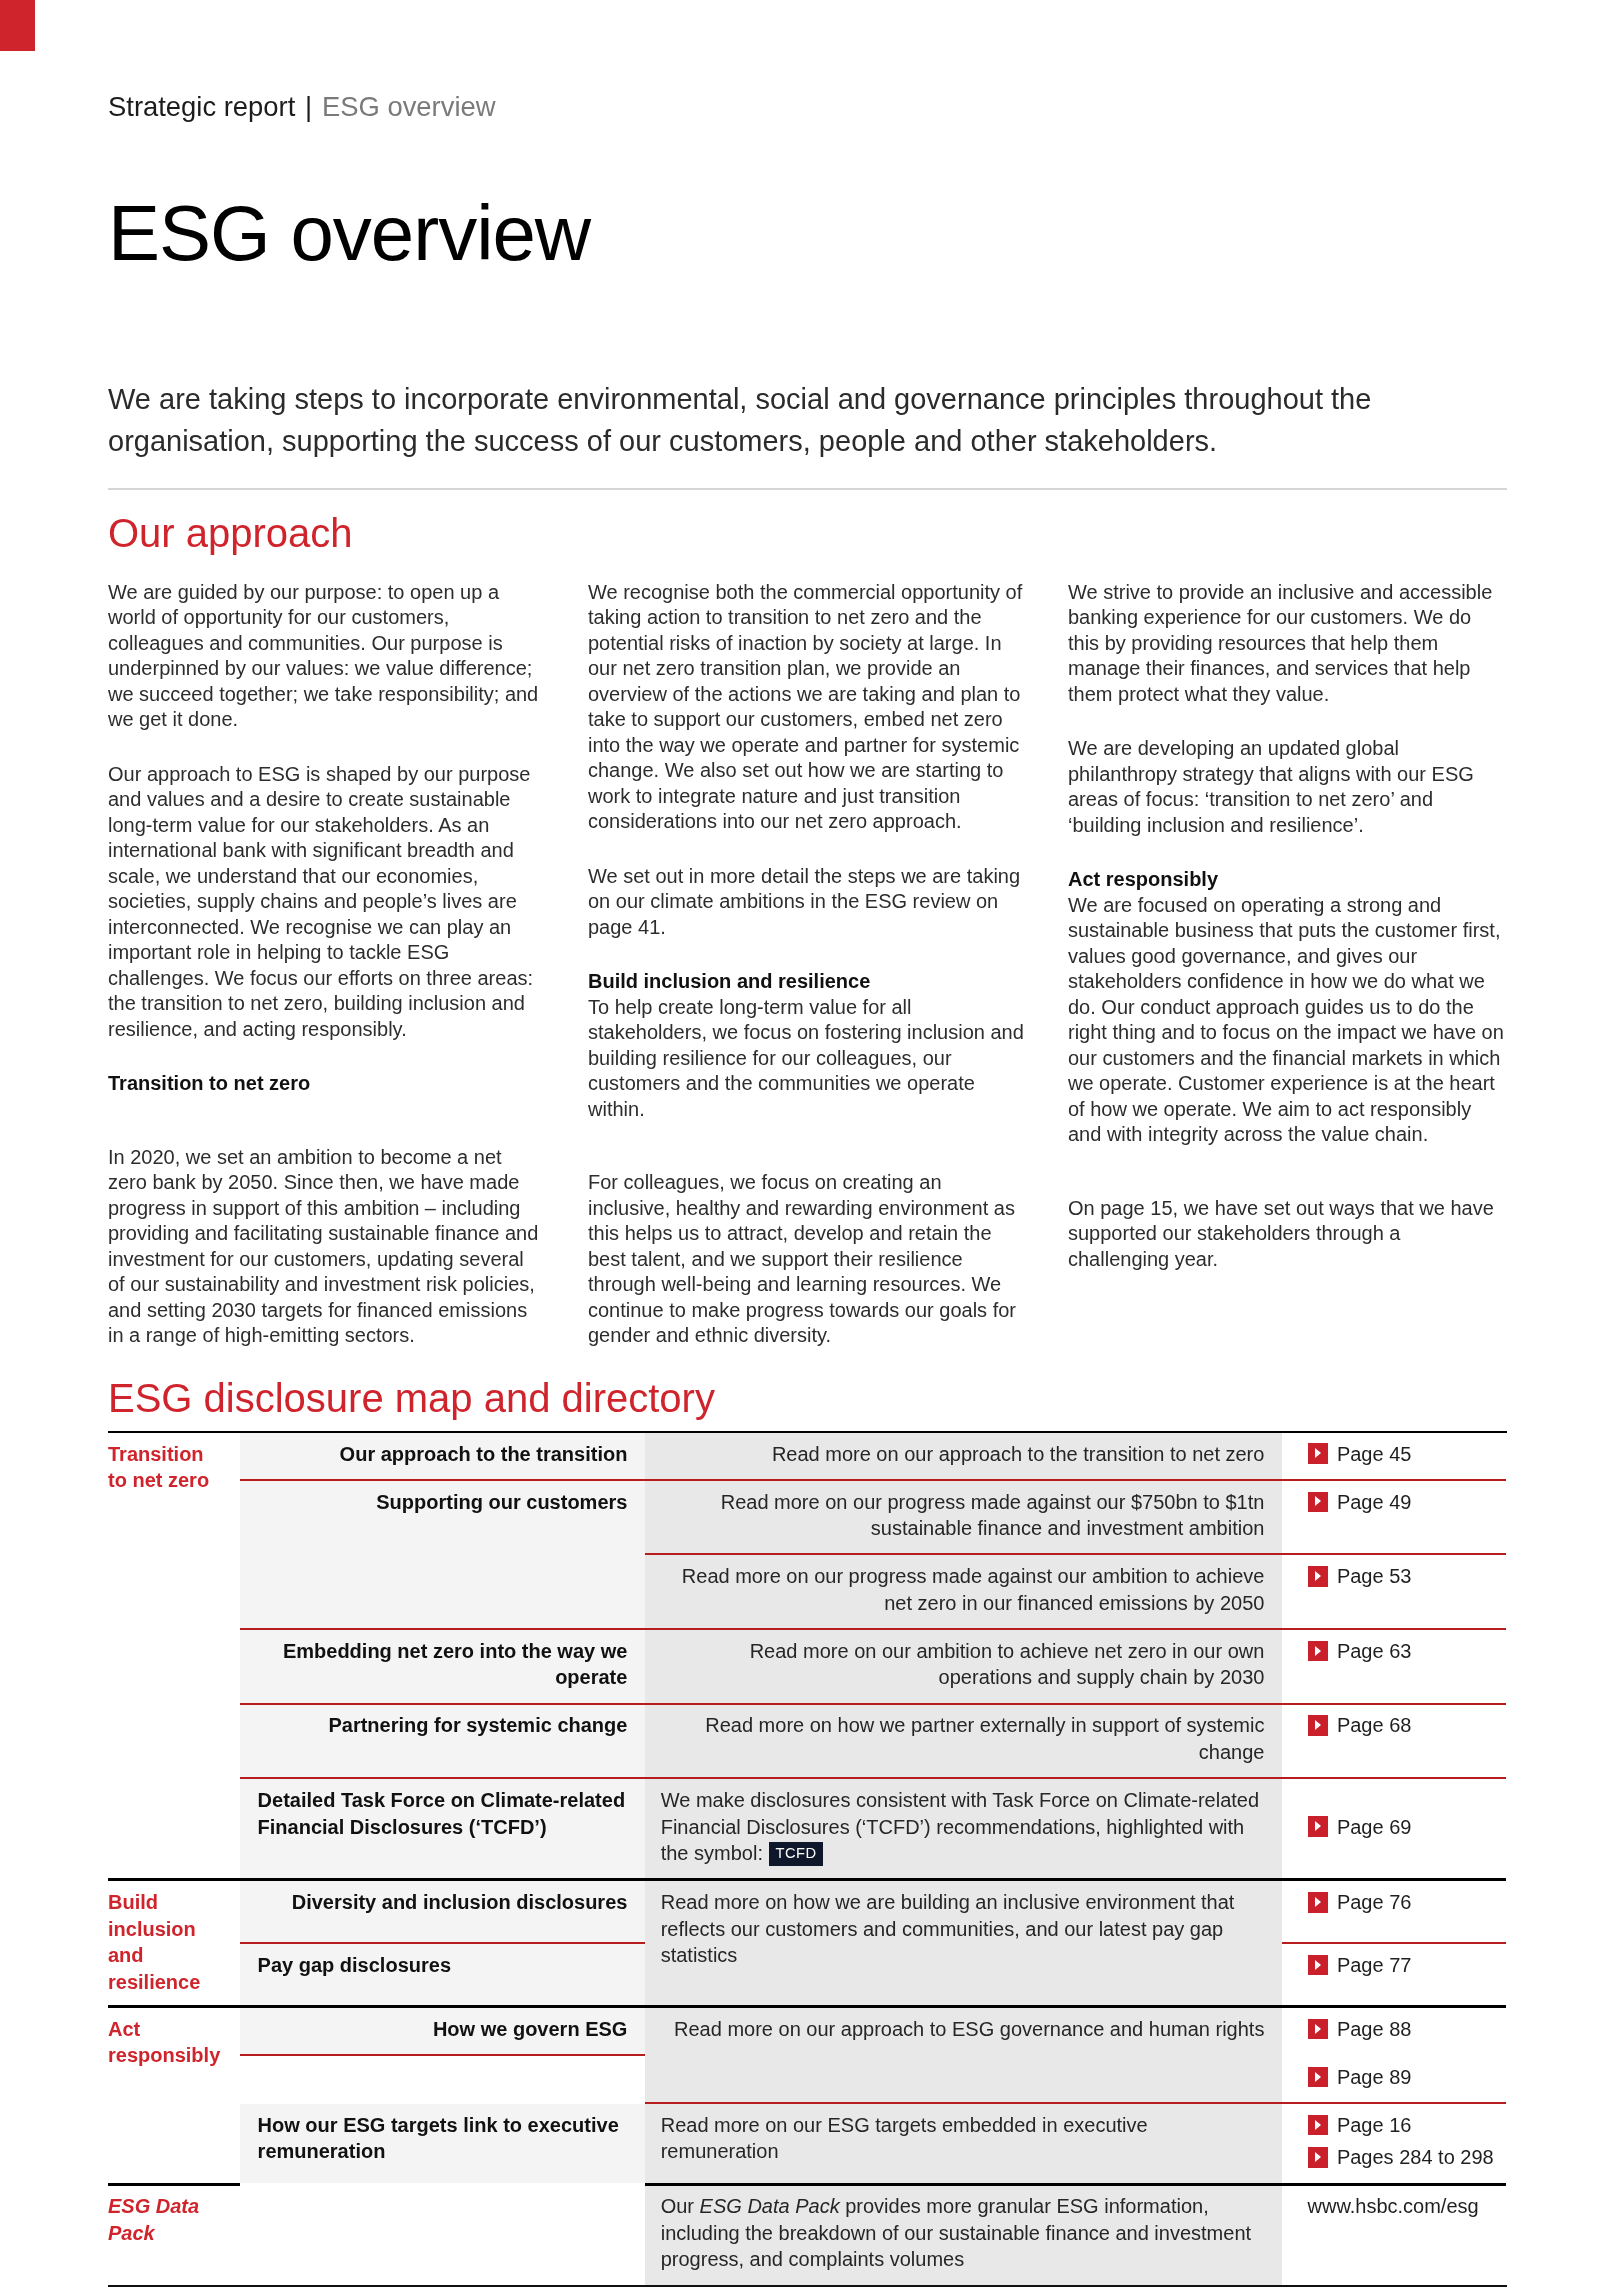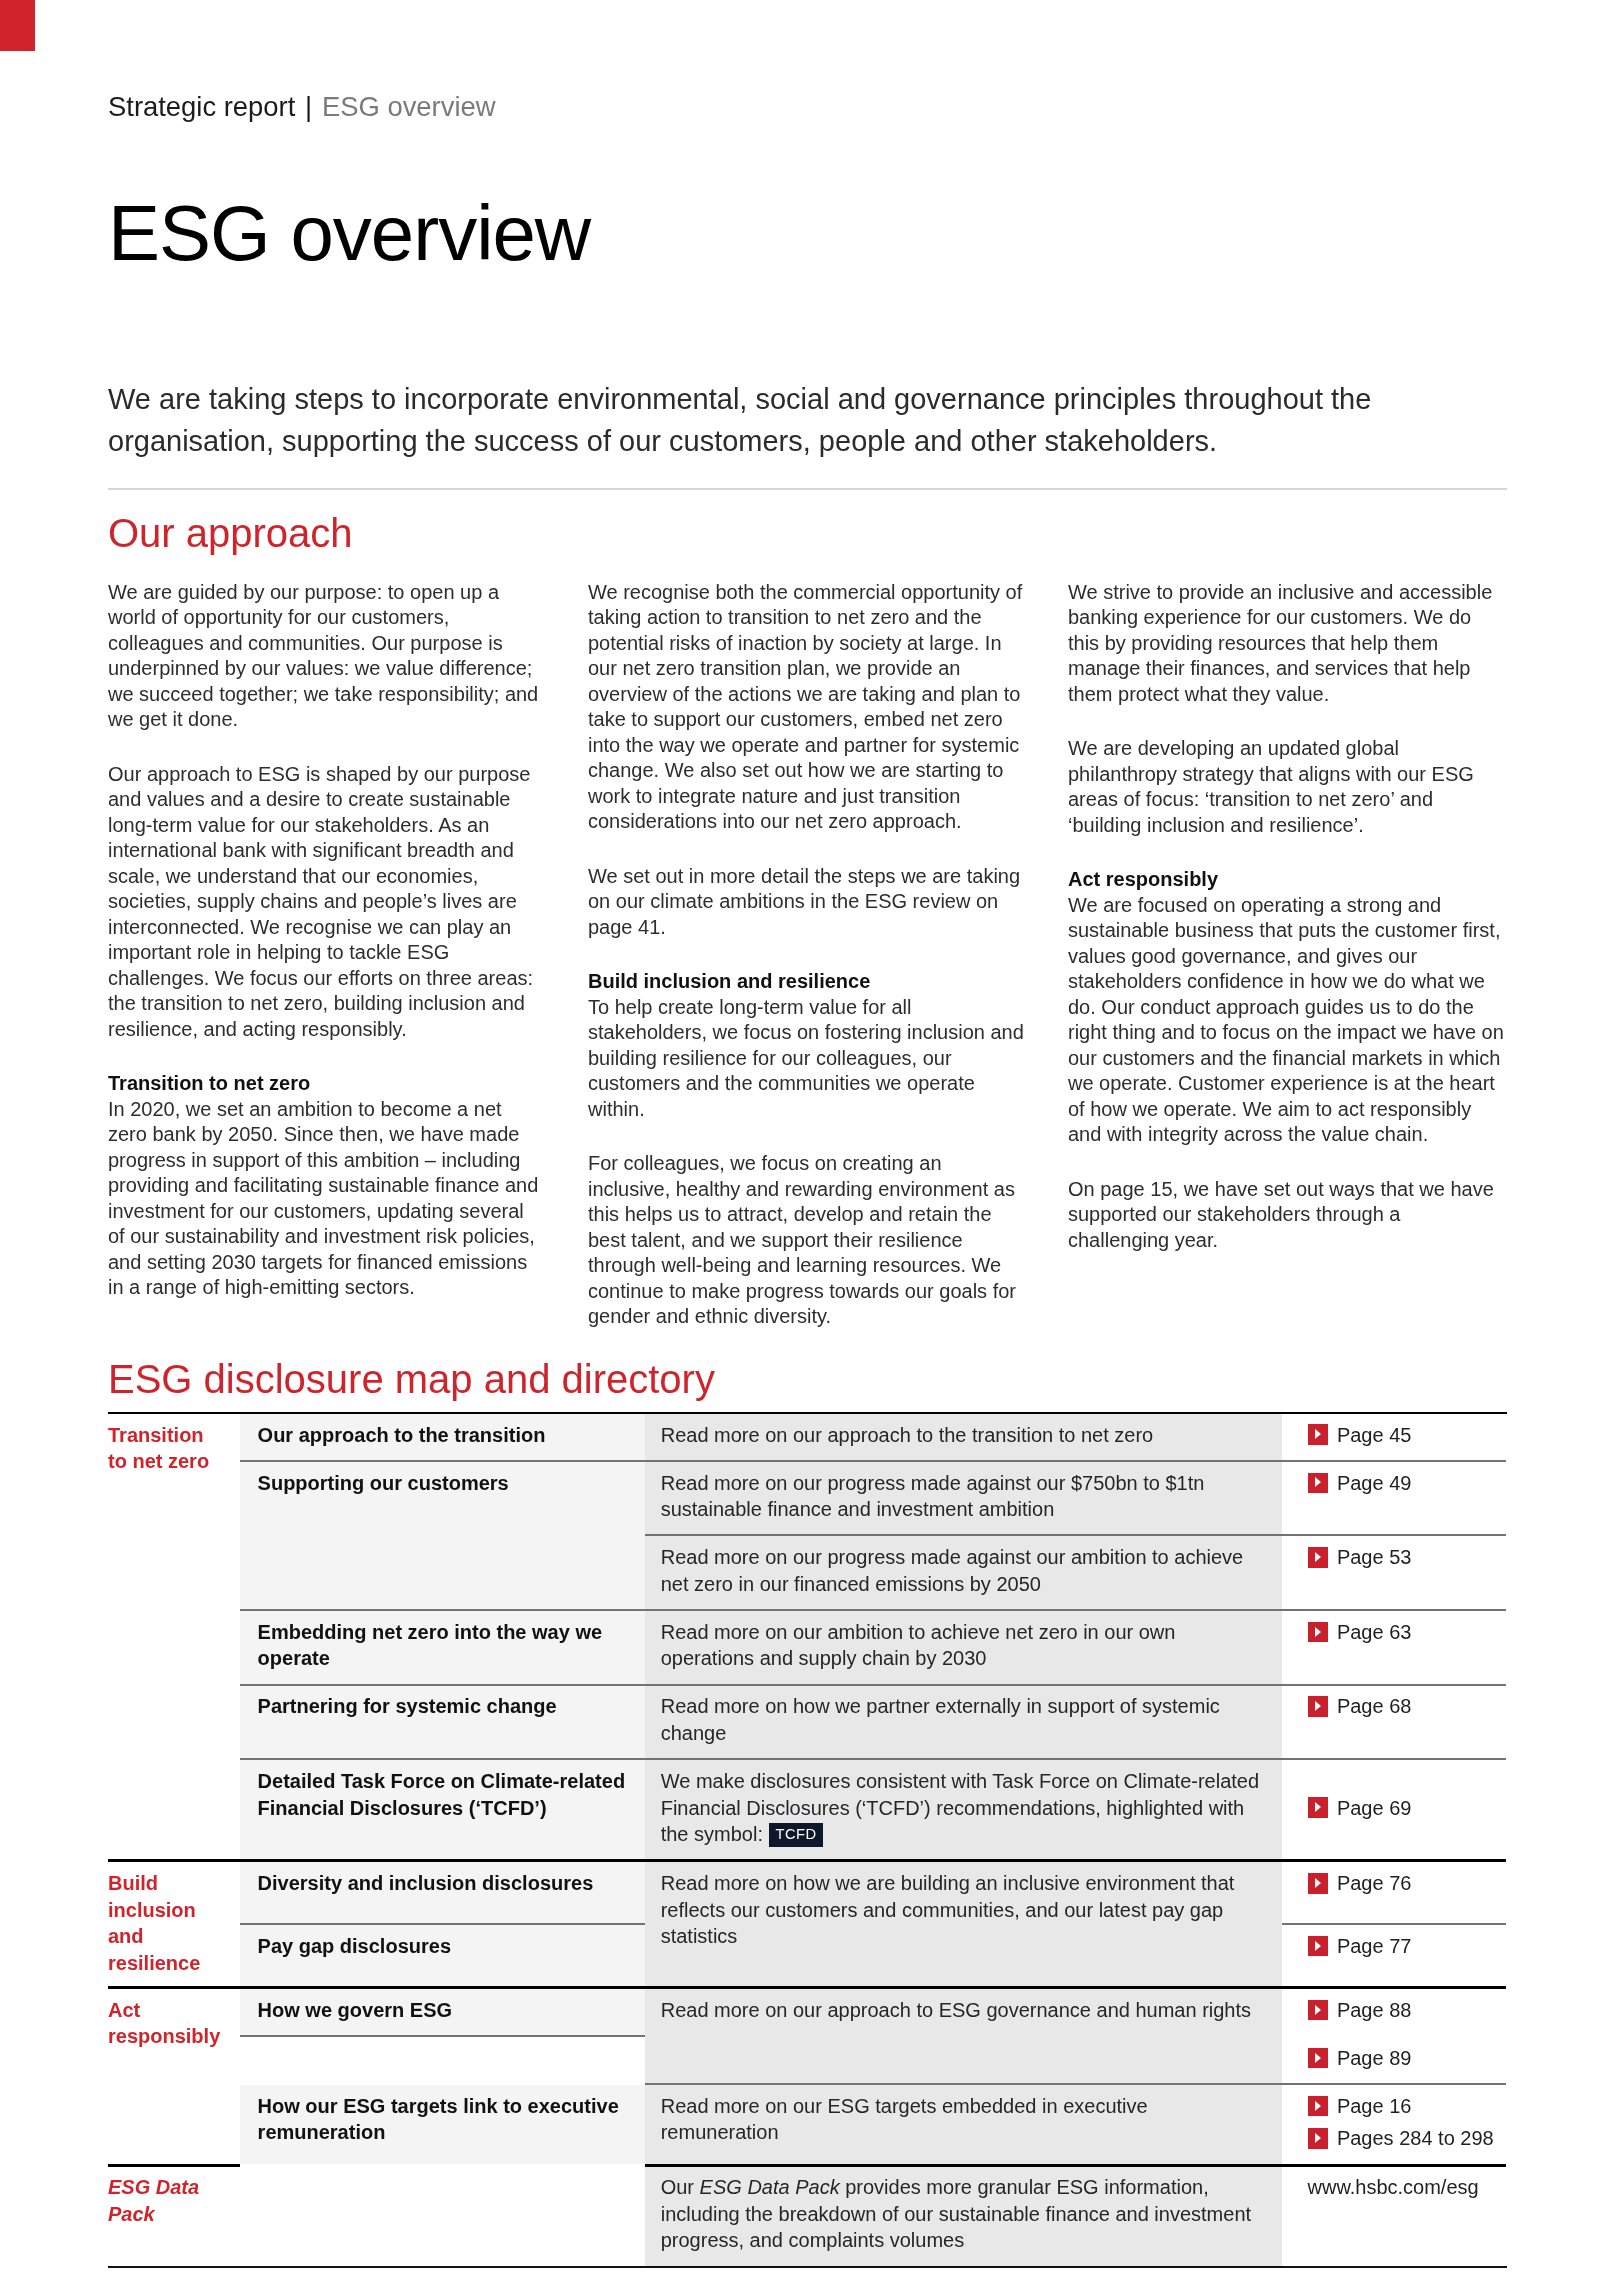--- a/index.html
+++ b/index.html
@@ -18,36 +18,36 @@
   .big-title{margin-top:69px;font-size:78px;line-height:82px;font-weight:300;color:#000;letter-spacing:-1px;}
   
   .intro{margin-top:104px;font-size:29px;line-height:42px;color:#2b2b2b;max-width:1318px;}
   .rule{margin-top:25.5px;border-top:2px solid #d6d6d6;height:0;}
   
   .sec-heading{margin-top:21.6px;font-size:40px;line-height:45px;font-weight:400;color:#d0242c;}
   
   .cols{display:flex;gap:43px;margin-top:23.5px;}
   .col{width:437px;font-size:20px;line-height:25.5px;color:#2d2d2d;}
   .col p{margin:0 0 29px 0;}
-  .col p:last-child{margin-bottom:0;}
+  .col p:last-child{margin-bottom:0;margin-top:48px;}
   .col h4{margin:0;font-size:20px;line-height:25.5px;font-weight:700;color:#111;}
   
   .dir-heading{margin-top:27.4px;font-size:40px;line-height:45px;font-weight:400;color:#d0242c;}
   .dir-table{
     display:grid;margin-top:9.8px;
     grid-template-columns:132px 405px 637px 224px;
     border-top:2px solid #000;border-bottom:2px solid #111;
   }
   .cell{font-size:20px;line-height:26.5px;}
   .cat{grid-column:1;color:#d0242c;font-weight:700;padding:7.8px 13.7px 9.8px 0;background:#fff;}
   .cat.italic{font-style:italic;}
   .topic{grid-column:2;background:#f4f4f4;font-weight:700;color:#111;padding:7.8px 17.6px 11.8px 17.6px;}
   .desc{grid-column:3;background:#e8e8e8;padding:7.8px 17.6px 11.8px 15.7px;color:#262626;}
   .pagecell{grid-column:4;background:#fff;padding:7.8px 0 11.8px 25.5px;}
-  .bb{border-bottom:2px solid #737373;}
+  .bb{border-bottom:2px solid #b91c1c;text-align:right;}
   .bt-thick{border-top:3.9px solid #000;}
   .page-link{display:flex;align-items:flex-start;gap:8.8px;margin-bottom:5.9px;cursor:pointer;}
   .page-link:last-child{margin-bottom:0;}
   .arrow-ic{flex:0 0 auto;width:20.6px;height:20.6px;margin-top:2.9px;background:#c9202c;position:relative;}
   .arrow-ic::after{content:"";position:absolute;left:7.8px;top:4.9px;width:0;height:0;
     border-left:6.9px solid #fff;border-top:5.4px solid transparent;border-bottom:5.4px solid transparent;}
   .page-label{color:#1f1f1f;}
   .tcfd-badge{display:inline-block;background:#0f172a;color:#fff;font-size:14.7px;line-height:18.6px;
     padding:2px 6.9px 2.9px;vertical-align:2px;letter-spacing:0.5px;}
   .em{font-style:italic;}

